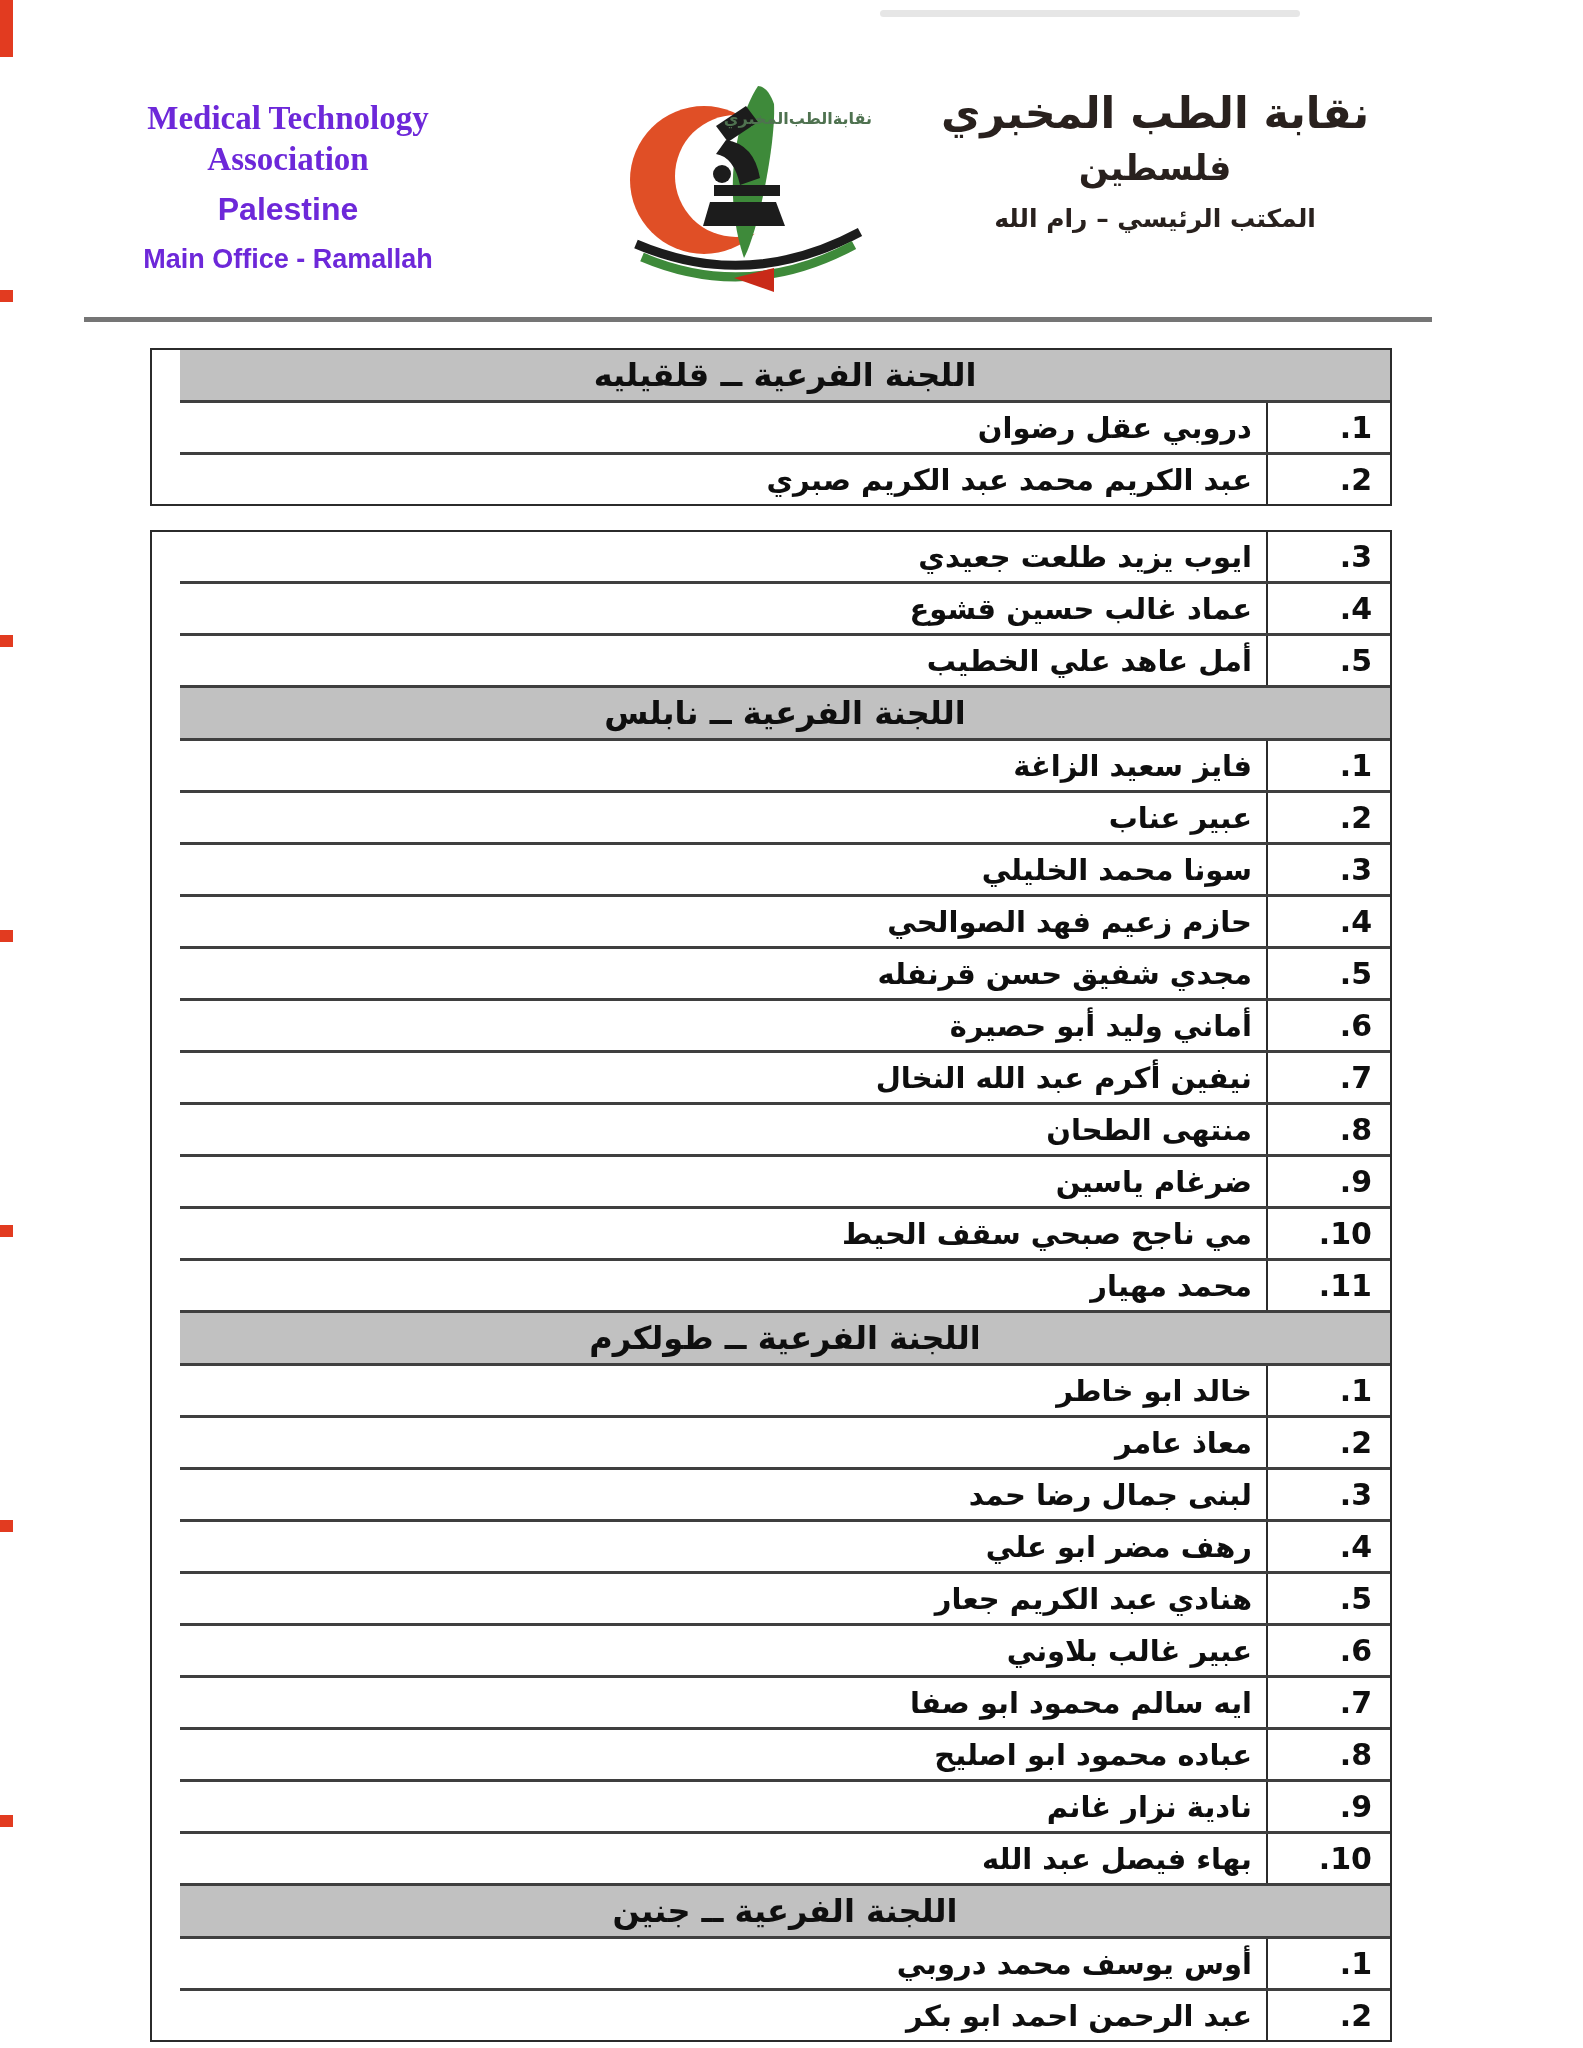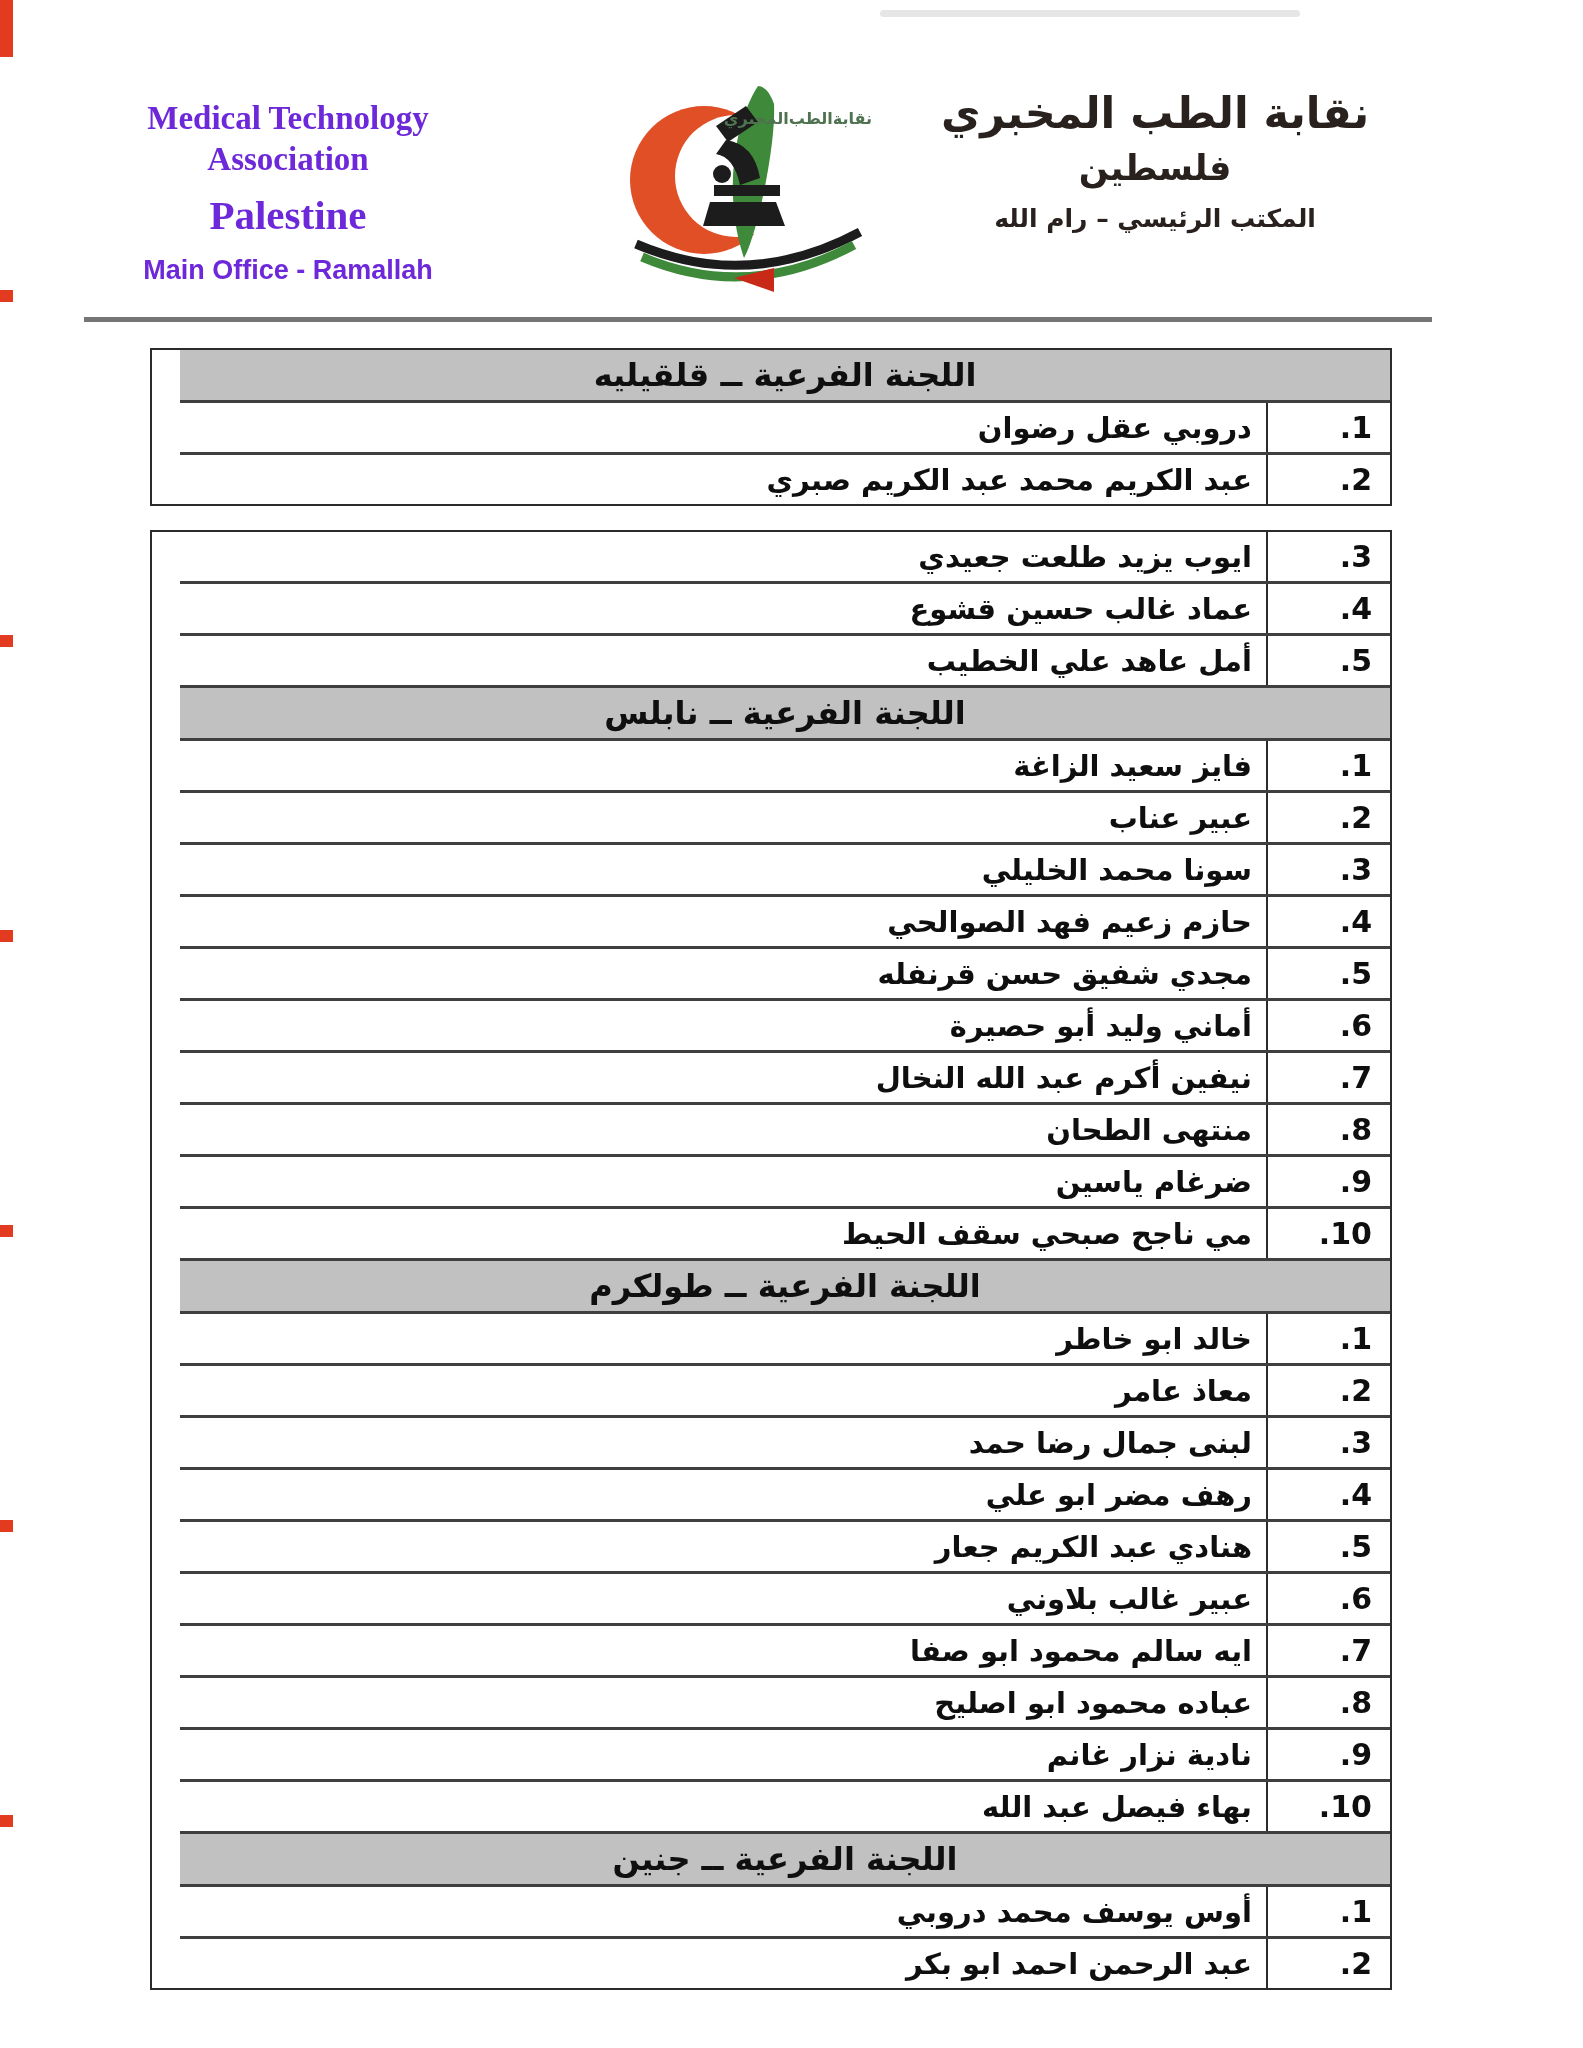--- a/index.html
+++ b/index.html
@@ -20,21 +20,21 @@
   .scan-mark.m3 { top:930px; height:12px; }
   .scan-mark.m4 { top:1225px; height:12px; }
   .scan-mark.m5 { top:1520px; height:12px; }
   .scan-mark.m6 { top:1815px; height:12px; }
   .scan-smudge { position:absolute; left:880px; top:10px; width:420px; height:7px;
                  background:#e6e6e6; border-radius:4px; }
 
   
   .lh-en { position:absolute; left:88px; top:98px; width:400px; text-align:center; color:#6d28d9; }
   .lh-en .l1 { font-family:"Liberation Serif", serif; font-weight:700; font-size:33px; line-height:1.25; }
-  .lh-en .l2 { font-family:Liberation Serif, serif; font-weight:700; font-size:41px; margin-top:10px; }
+  .lh-en .l2 { font-family:Liberation Sans, sans-serif; font-weight:700; font-size:32px; margin-top:10px; }
   .lh-en .l3 { font-family:"Liberation Sans", sans-serif; font-weight:700; font-size:27px; margin-top:16px; }
 
   .lh-ar { position:absolute; left:940px; top:88px; width:430px; text-align:center;
            direction:rtl; color:#29211e; }
   .lh-ar .l1 { font-weight:700; font-size:43px; }
   .lh-ar .l2 { font-weight:700; font-size:35px; margin-top:10px; }
   .lh-ar .l3 { font-weight:700; font-size:25px; margin-top:16px; }
 
   
   .logo { position:absolute; left:622px; top:82px; width:252px; height:230px; }
@@ -184,20 +184,24 @@
           <div class="num">8.</div>
         </div>
         <div class="row">
           <div class="name">ضرغام ياسين</div>
           <div class="num">9.</div>
         </div>
         <div class="row">
           <div class="name">مي ناجح صبحي سقف الحيط</div>
           <div class="num">10.</div>
         </div>
+        <div class="row">
+          <div class="name">محمد مهيار</div>
+          <div class="num">11.</div>
+        </div>
         <div class="sec-header">اللجنة الفرعية ــ طولكرم</div>
         <div class="row">
           <div class="name">خالد ابو خاطر</div>
           <div class="num">1.</div>
         </div>
         <div class="row">
           <div class="name">معاذ عامر</div>
           <div class="num">2.</div>
         </div>
         <div class="row">

